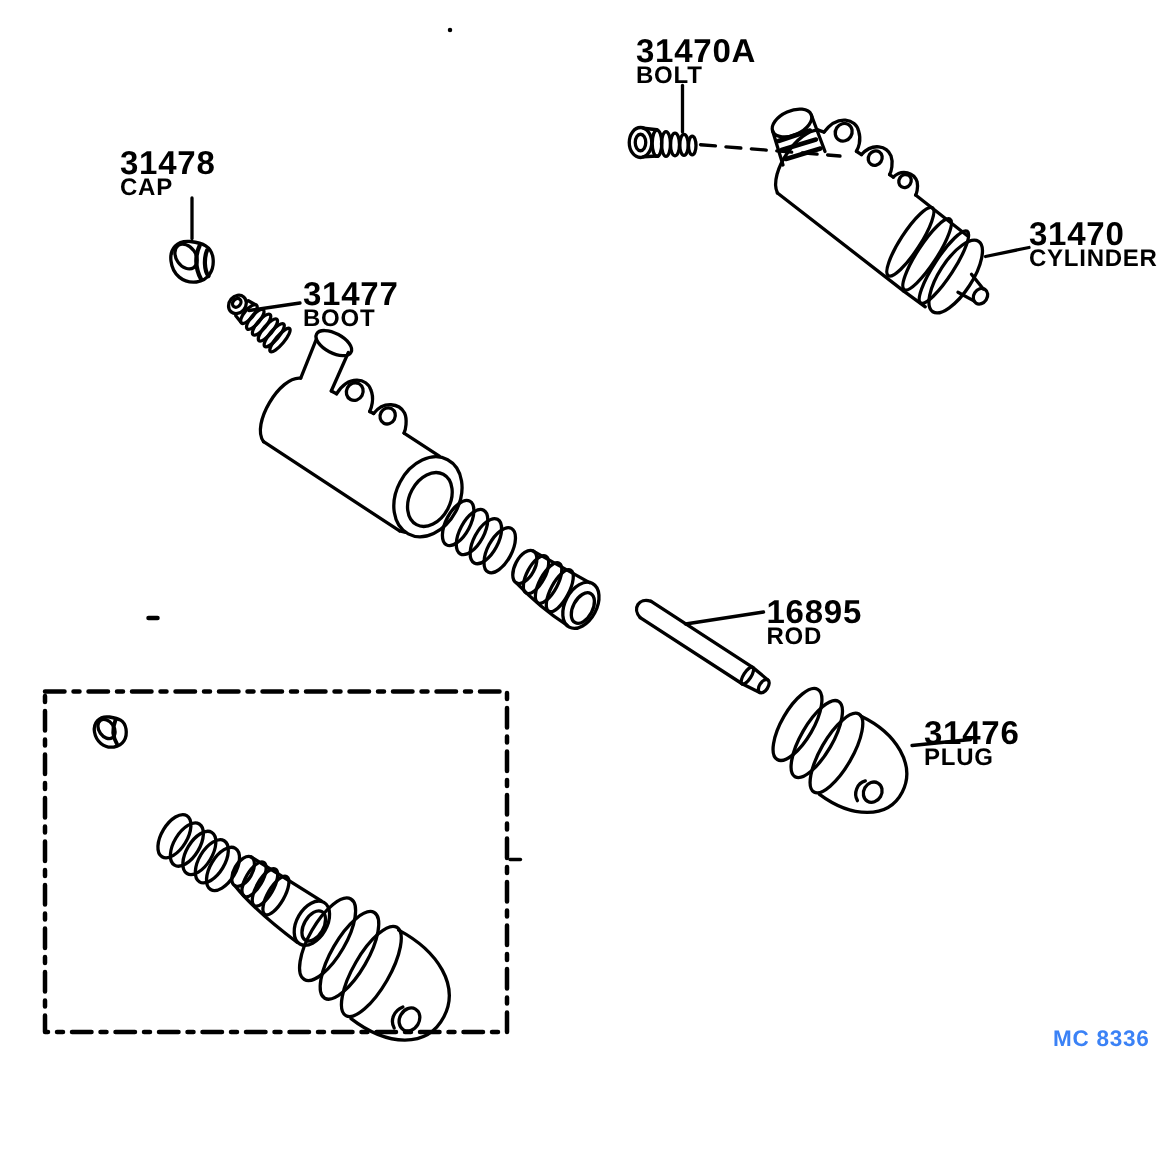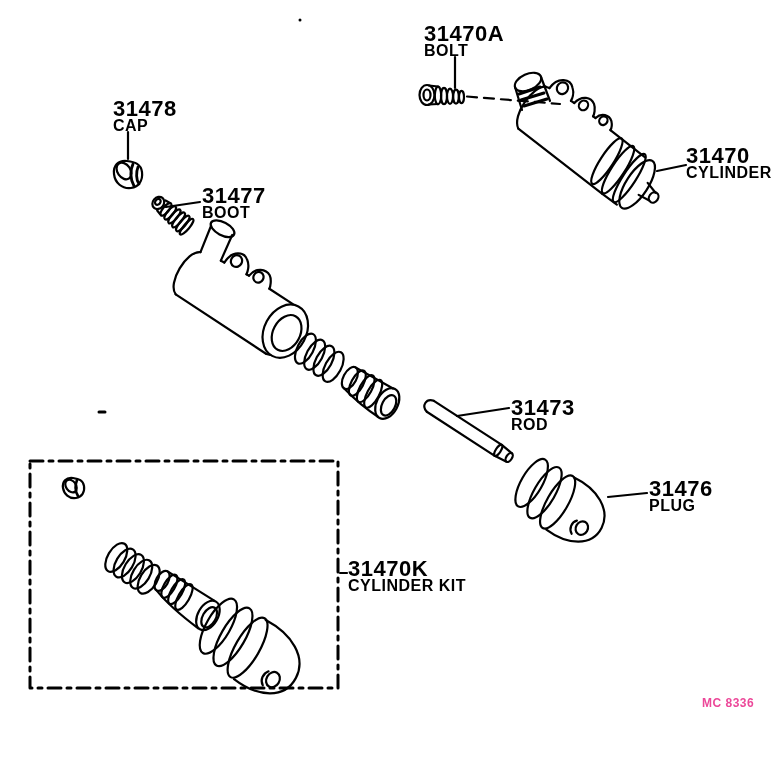--- a/index.html
+++ b/index.html
@@ -5,21 +5,21 @@
   html,body{margin:0;padding:0;background:#ffffff;}
   .canvas{
     position:relative;width:784px;height:770px;background:#ffffff;
     overflow:hidden;font-family:"Liberation Sans",sans-serif;
   }
   .canvas svg{position:absolute;left:0;top:0;}
   .ink{stroke:#000;fill:none;stroke-width:2.2;stroke-linecap:round;stroke-linejoin:round;}
   .part-label{position:absolute;color:#000;font-weight:700;white-space:nowrap;}
   .part-num{font-size:22px;line-height:19px;letter-spacing:0.5px;}
   .part-sub{font-size:16px;line-height:13px;letter-spacing:0.5px;margin-top:1px;}
-  .drawing-code{position:absolute;color:#ec4899;font-weight:700;font-size:12px;letter-spacing:0.5px;margin-top:12px;}
+  .drawing-code{position:absolute;color:#3b82f6;font-weight:700;font-size:15px;letter-spacing:0.5px;}
 </style>
 </head>
 <body>
 
 <div class="canvas">
 
   <svg width="784" height="770" viewBox="0 0 784 770">
     <g class="ink">
 
       <line x1="455" y1="57" x2="455" y2="88"></line>
@@ -181,45 +181,41 @@
       <line x1="99" y1="412" x2="105" y2="412" stroke-width="3"></line>
       <circle cx="300" cy="20" r="1.5" fill="#000" stroke="none"></circle>
     </g>
   </svg>
 
   <div class="part-label" style="left:424px;top:24px">
     <div class="part-num">31470A</div>
     <div class="part-sub">BOLT</div>
   </div>
 
-  <div class="part-label" style="left:113px;top:99px">
+  <div class="part-label" style="left:80px;top:99px">
     <div class="part-num">31478</div>
     <div class="part-sub">CAP</div>
   </div>
 
   <div class="part-label" style="left:202px;top:186px">
     <div class="part-num">31477</div>
     <div class="part-sub">BOOT</div>
   </div>
 
   <div class="part-label" style="left:686px;top:146px">
     <div class="part-num">31470</div>
     <div class="part-sub">CYLINDER</div>
   </div>
 
   <div class="part-label" style="left:511px;top:398px">
-    <div class="part-num">31473</div>
+    <div class="part-num">16895</div>
     <div class="part-sub">ROD</div>
   </div>
 
-  <div class="part-label" style="left:649px;top:479px">
+  <div class="part-label" style="left:616px;top:479px">
     <div class="part-num">31476</div>
     <div class="part-sub">PLUG</div>
   </div>
 
-  <div class="part-label" style="left:348px;top:559px">
-    <div class="part-num">31470K</div>
-    <div class="part-sub">CYLINDER KIT</div>
-  </div>
 
   <div class="drawing-code" style="left:702px;top:684px">MC 8336</div>
 
 </div>
 
 </body></html>

